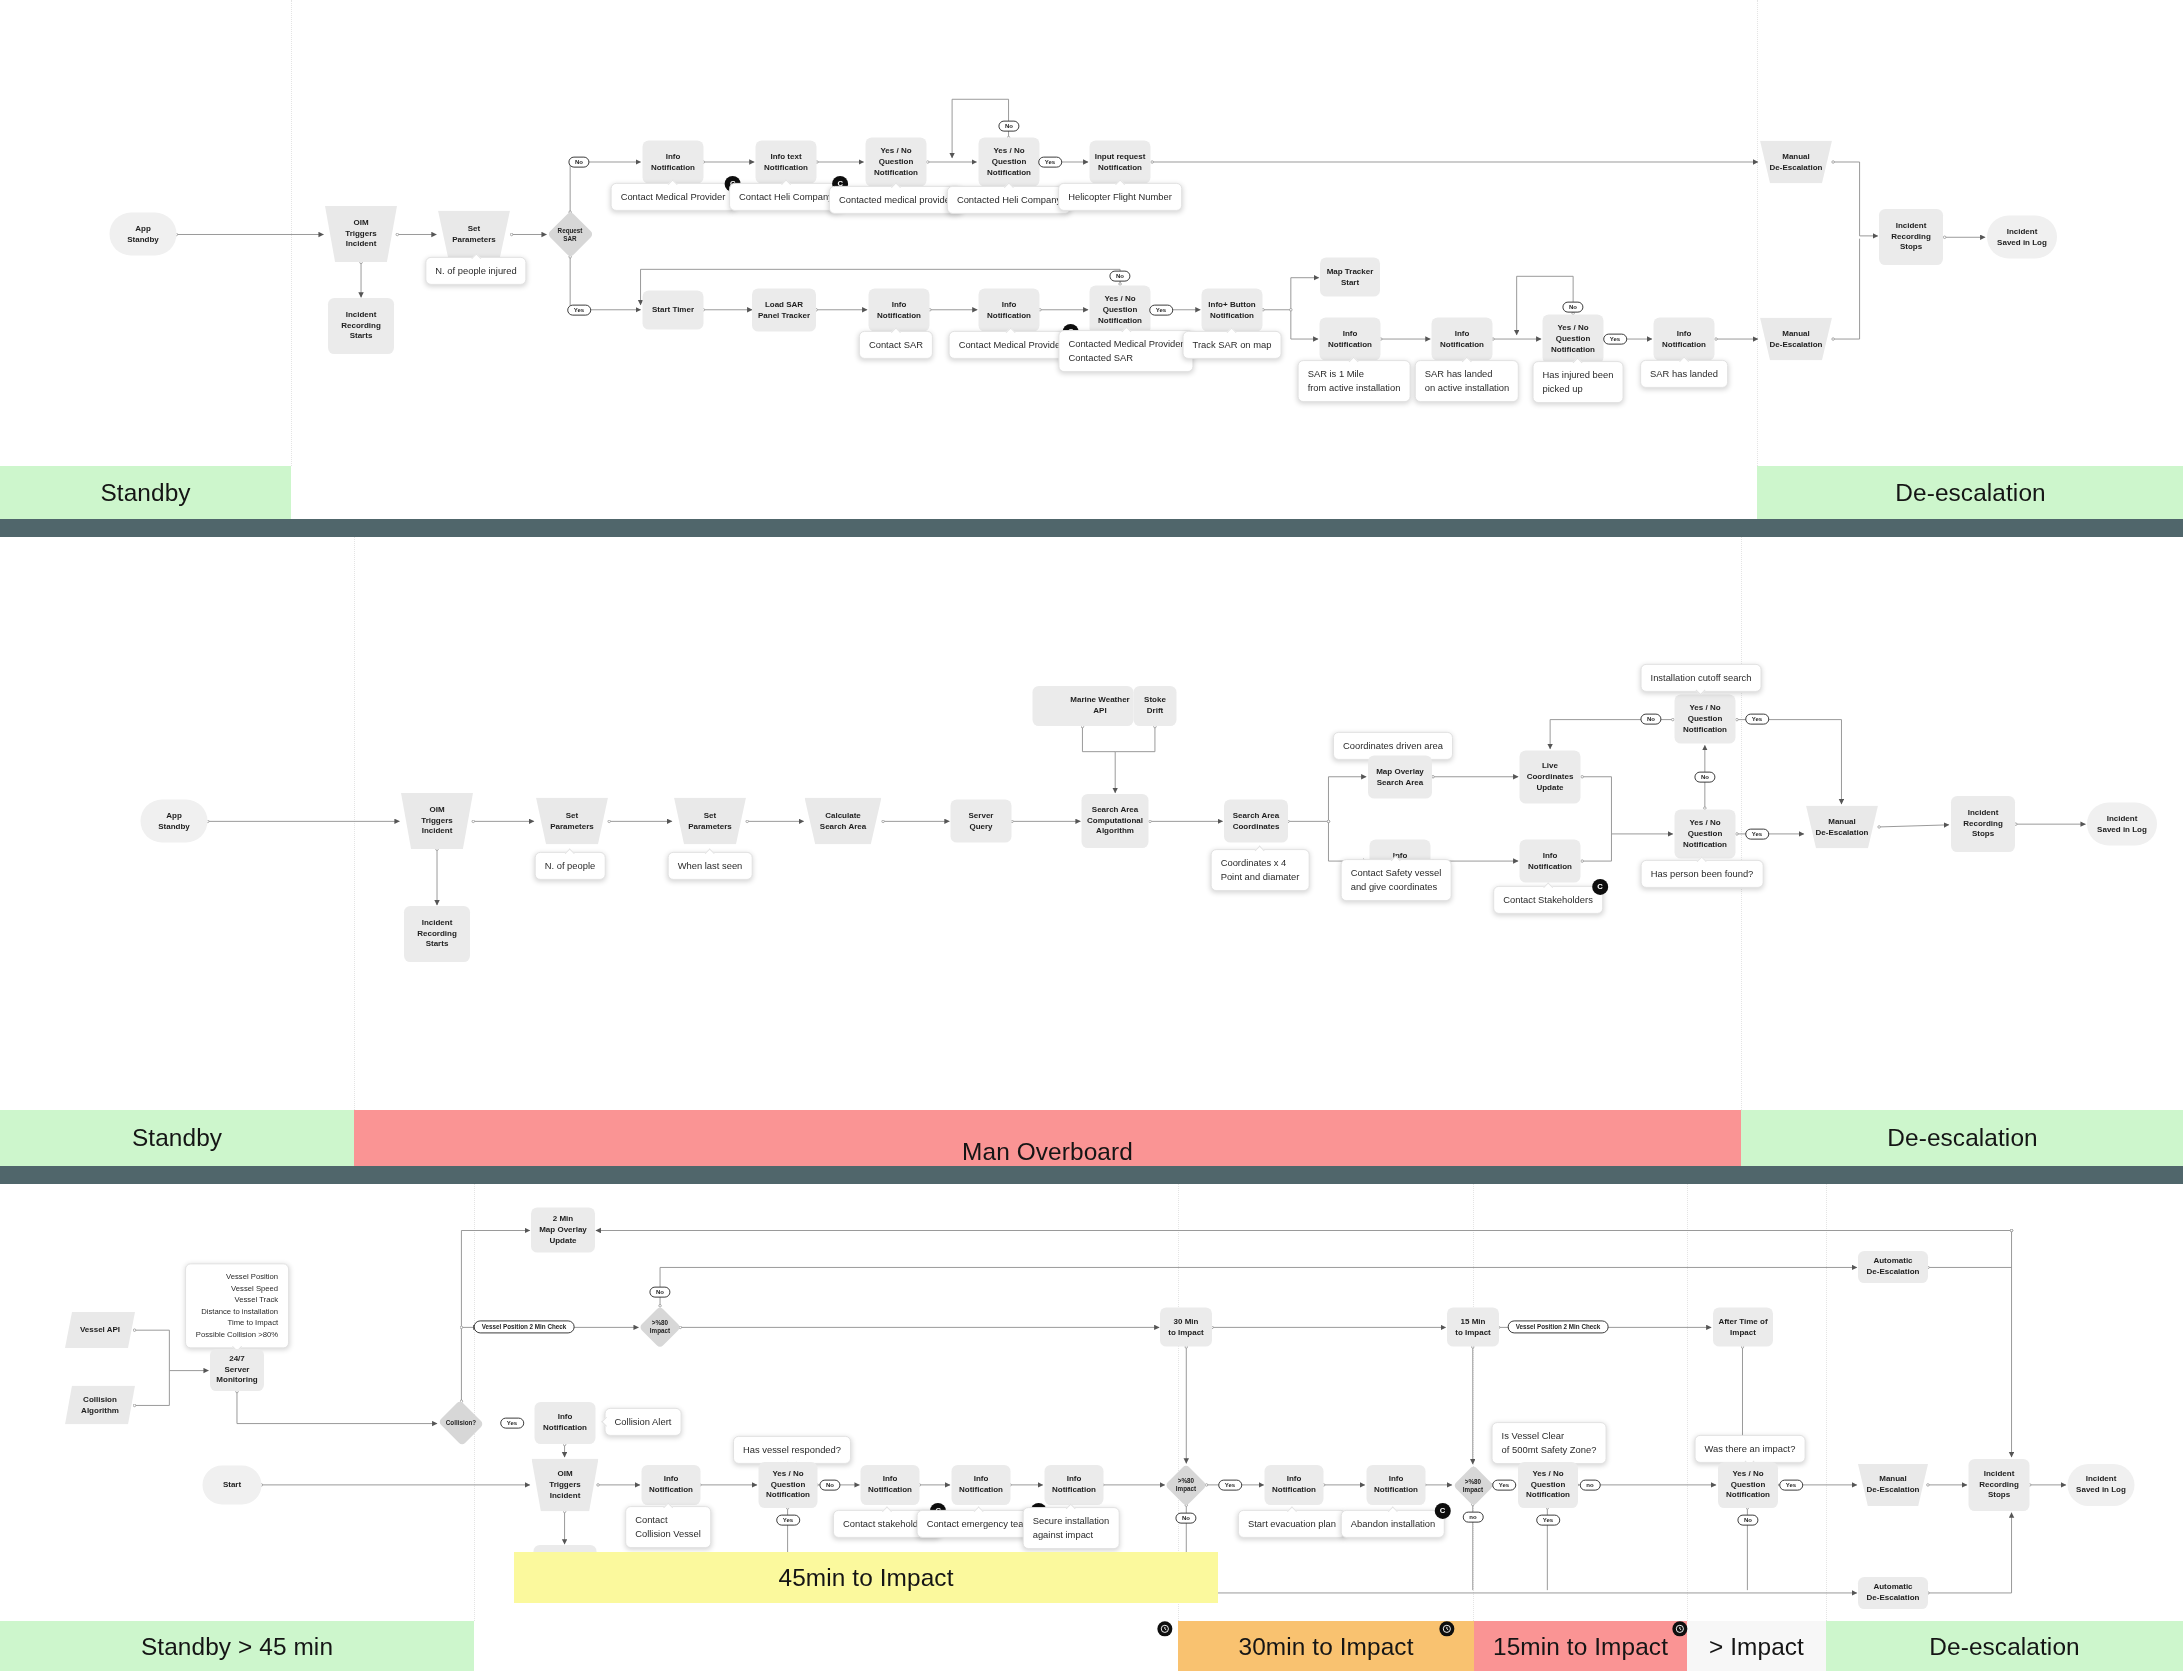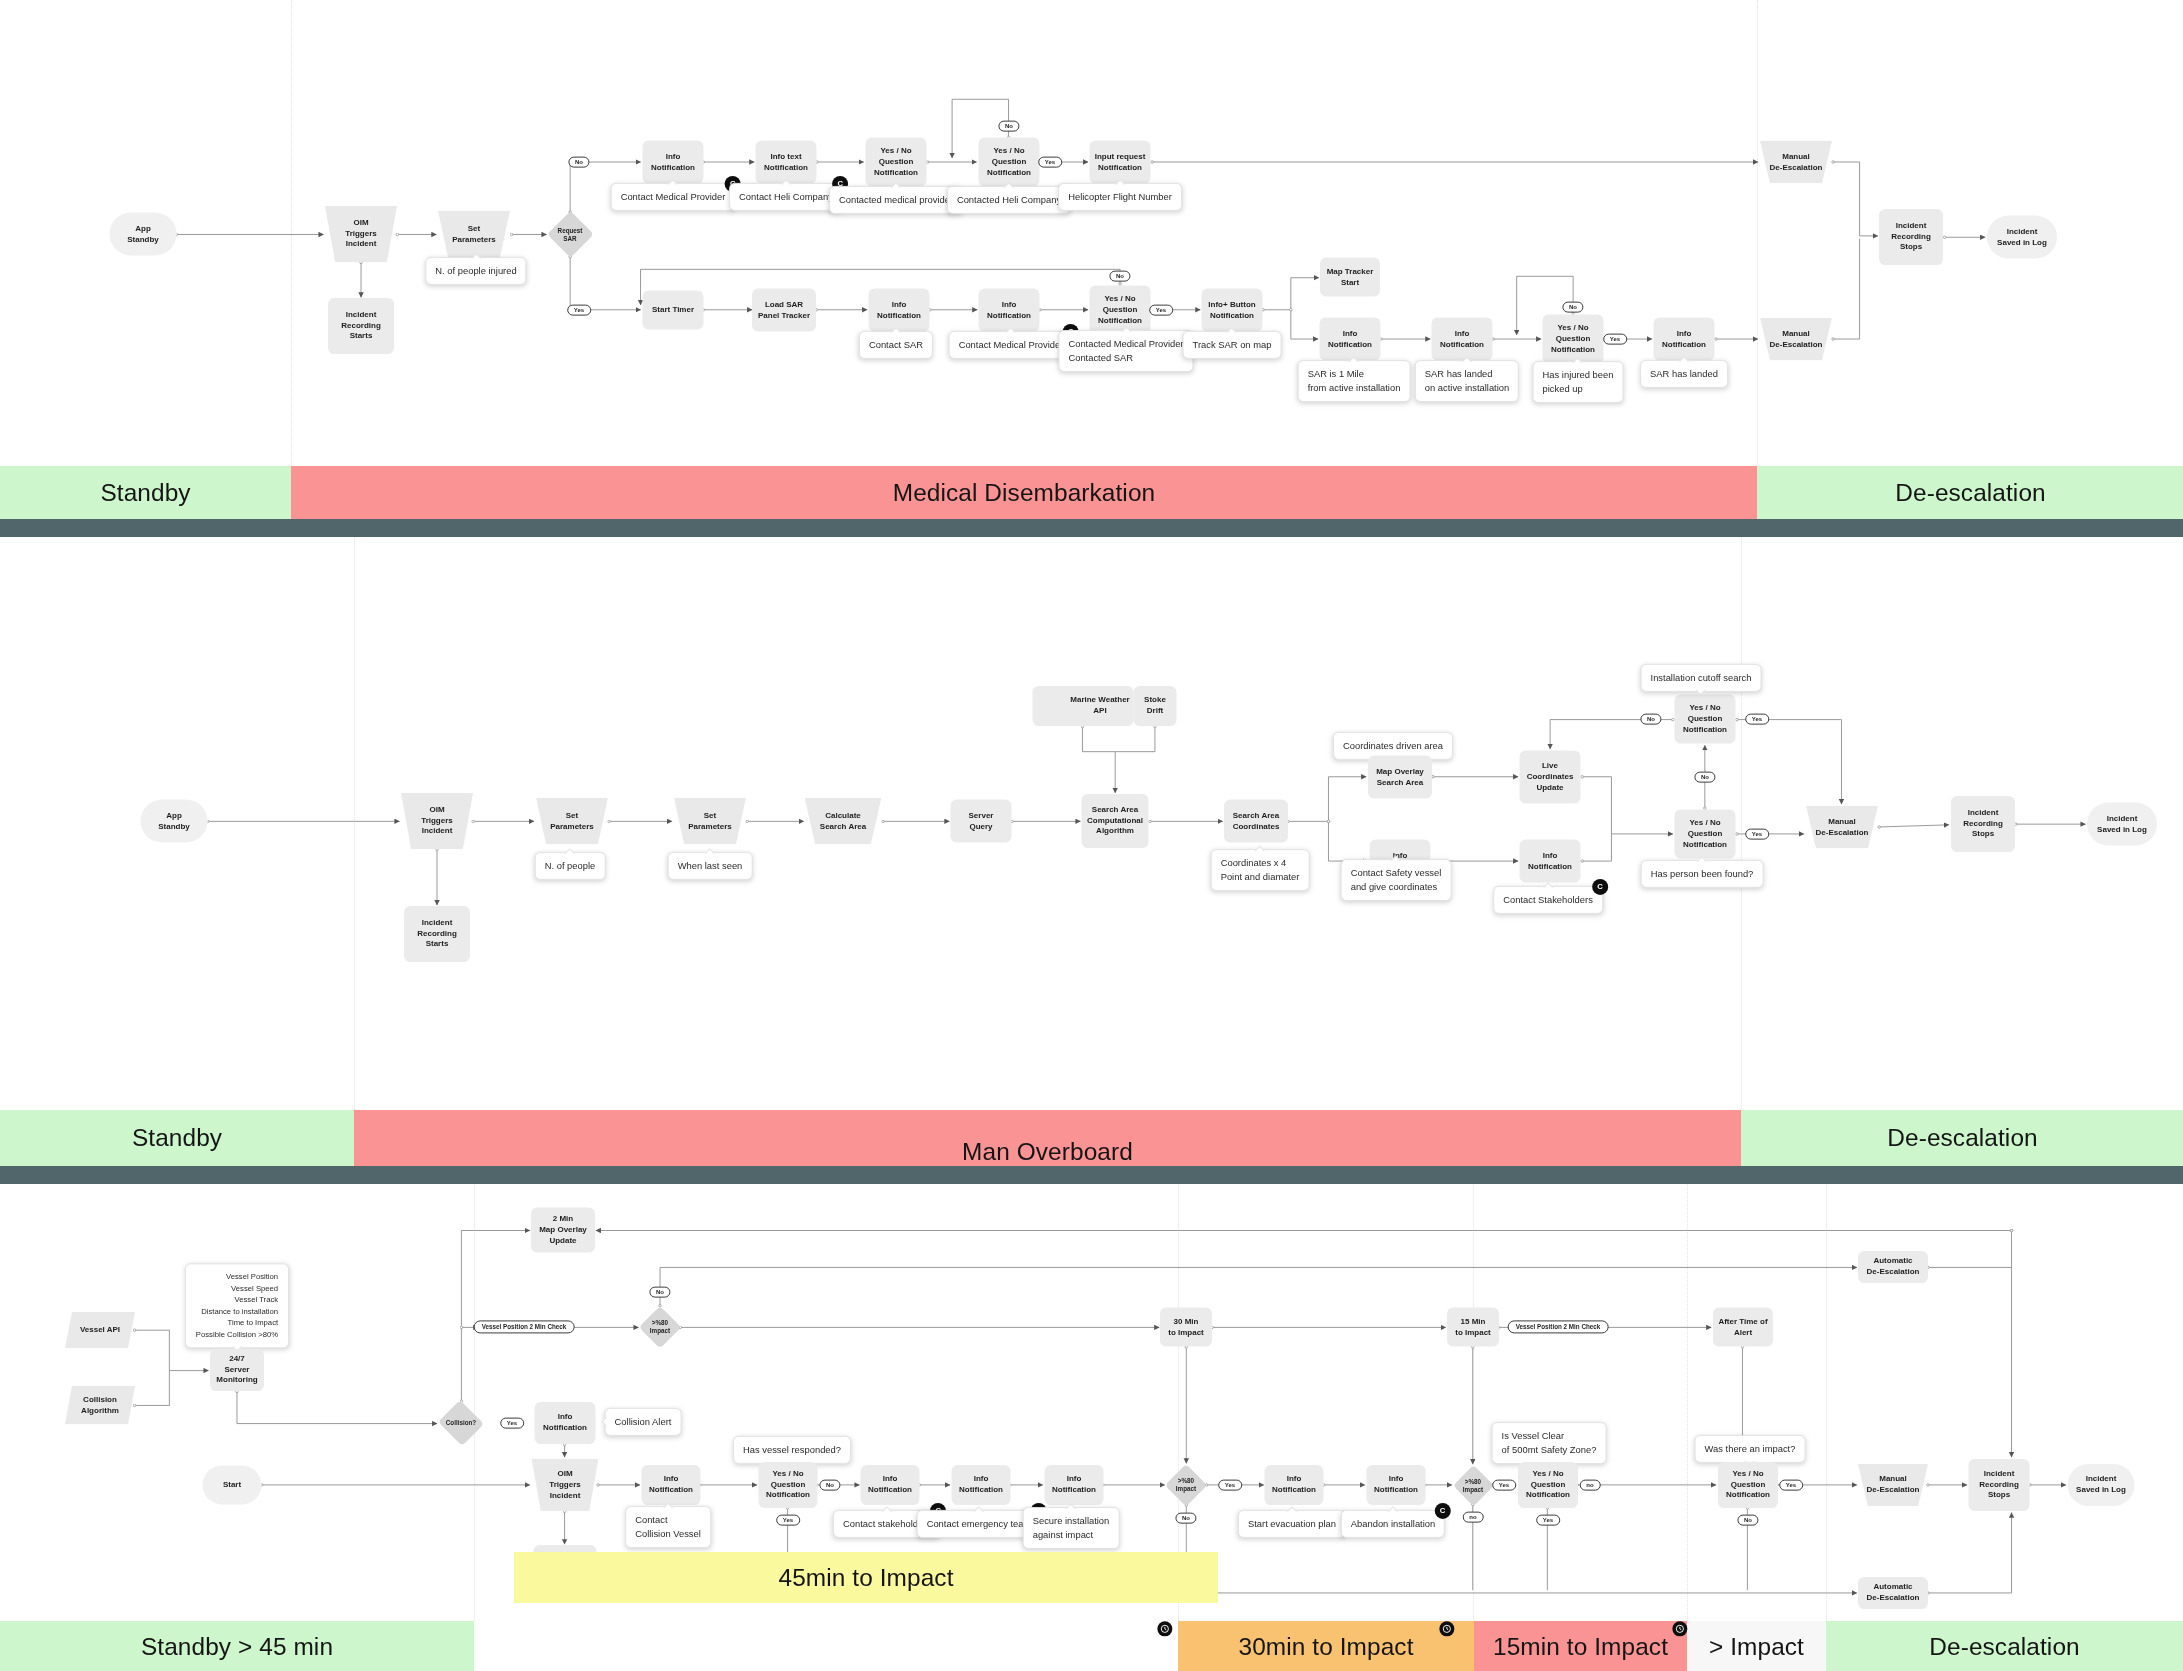--- a/index.html
+++ b/index.html
@@ -658,27 +658,24 @@
     </div>
     <div class="node box" style="left: 1473px; top: 1327px; width: 52px; height: 39px;">
       <span class="lbl">15 Min
 to Impact</span>
     </div>
     <div class="node pilllg" style="left: 1558px; top: 1327px;">
       <span class="lbl">Vessel Position 2 Min Check</span>
     </div>
     <div class="node box" style="left: 1743px; top: 1327px; width: 60px; height: 39px;">
       <span class="lbl">After Time of
-Alert</span>
+Impact</span>
     </div>
     <div class="bseg" style="left: 0px; top: 466px; width: 291px; height: 53px; background: rgb(205, 246, 204);">
       <span>Standby</span>
-    </div>
-    <div class="bseg" style="left: 291px; top: 466px; width: 1466px; height: 53px; background: rgb(250, 148, 148);">
-      <span>Medical Disembarkation</span>
     </div>
     <div class="bseg" style="left: 1757px; top: 466px; width: 427px; height: 53px; background: rgb(205, 246, 204);">
       <span>De-escalation</span>
     </div>
     <div class="bseg" style="left: 0px; top: 1110px; width: 354px; height: 56px; background: rgb(205, 246, 204);">
       <span>Standby</span>
     </div>
     <div class="bseg" style="left: 354px; top: 1110px; width: 1387px; height: 56px; background: rgb(250, 148, 148); align-items: flex-end;">
       <span>Man Overboard</span>
     </div>

